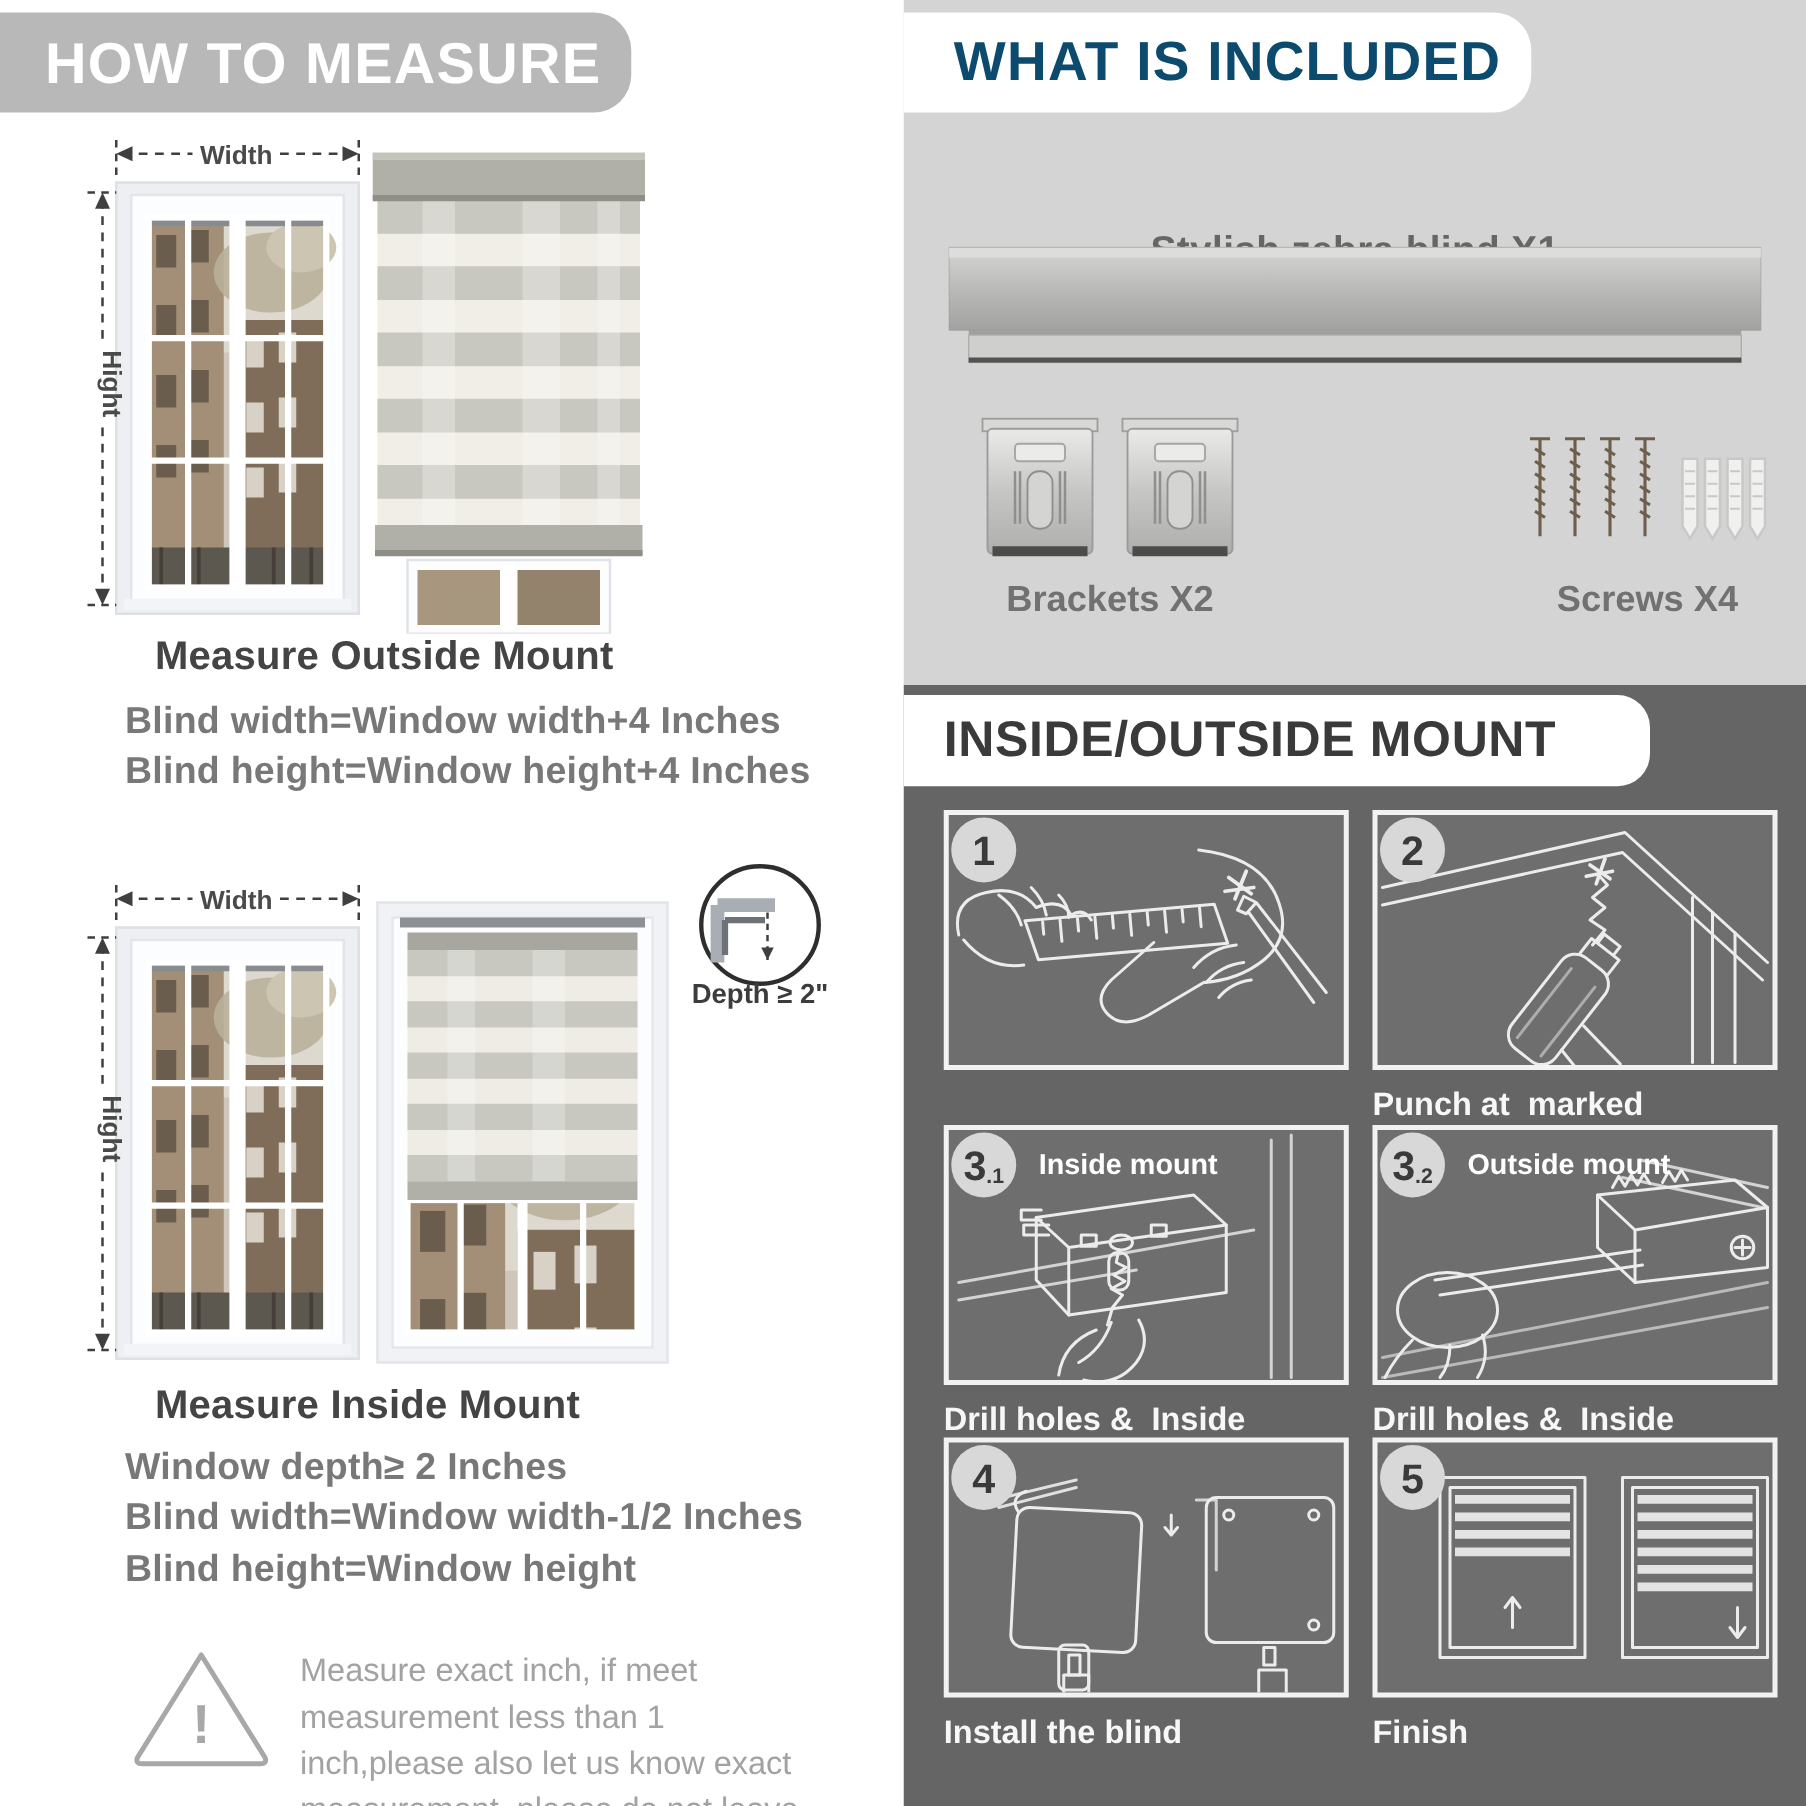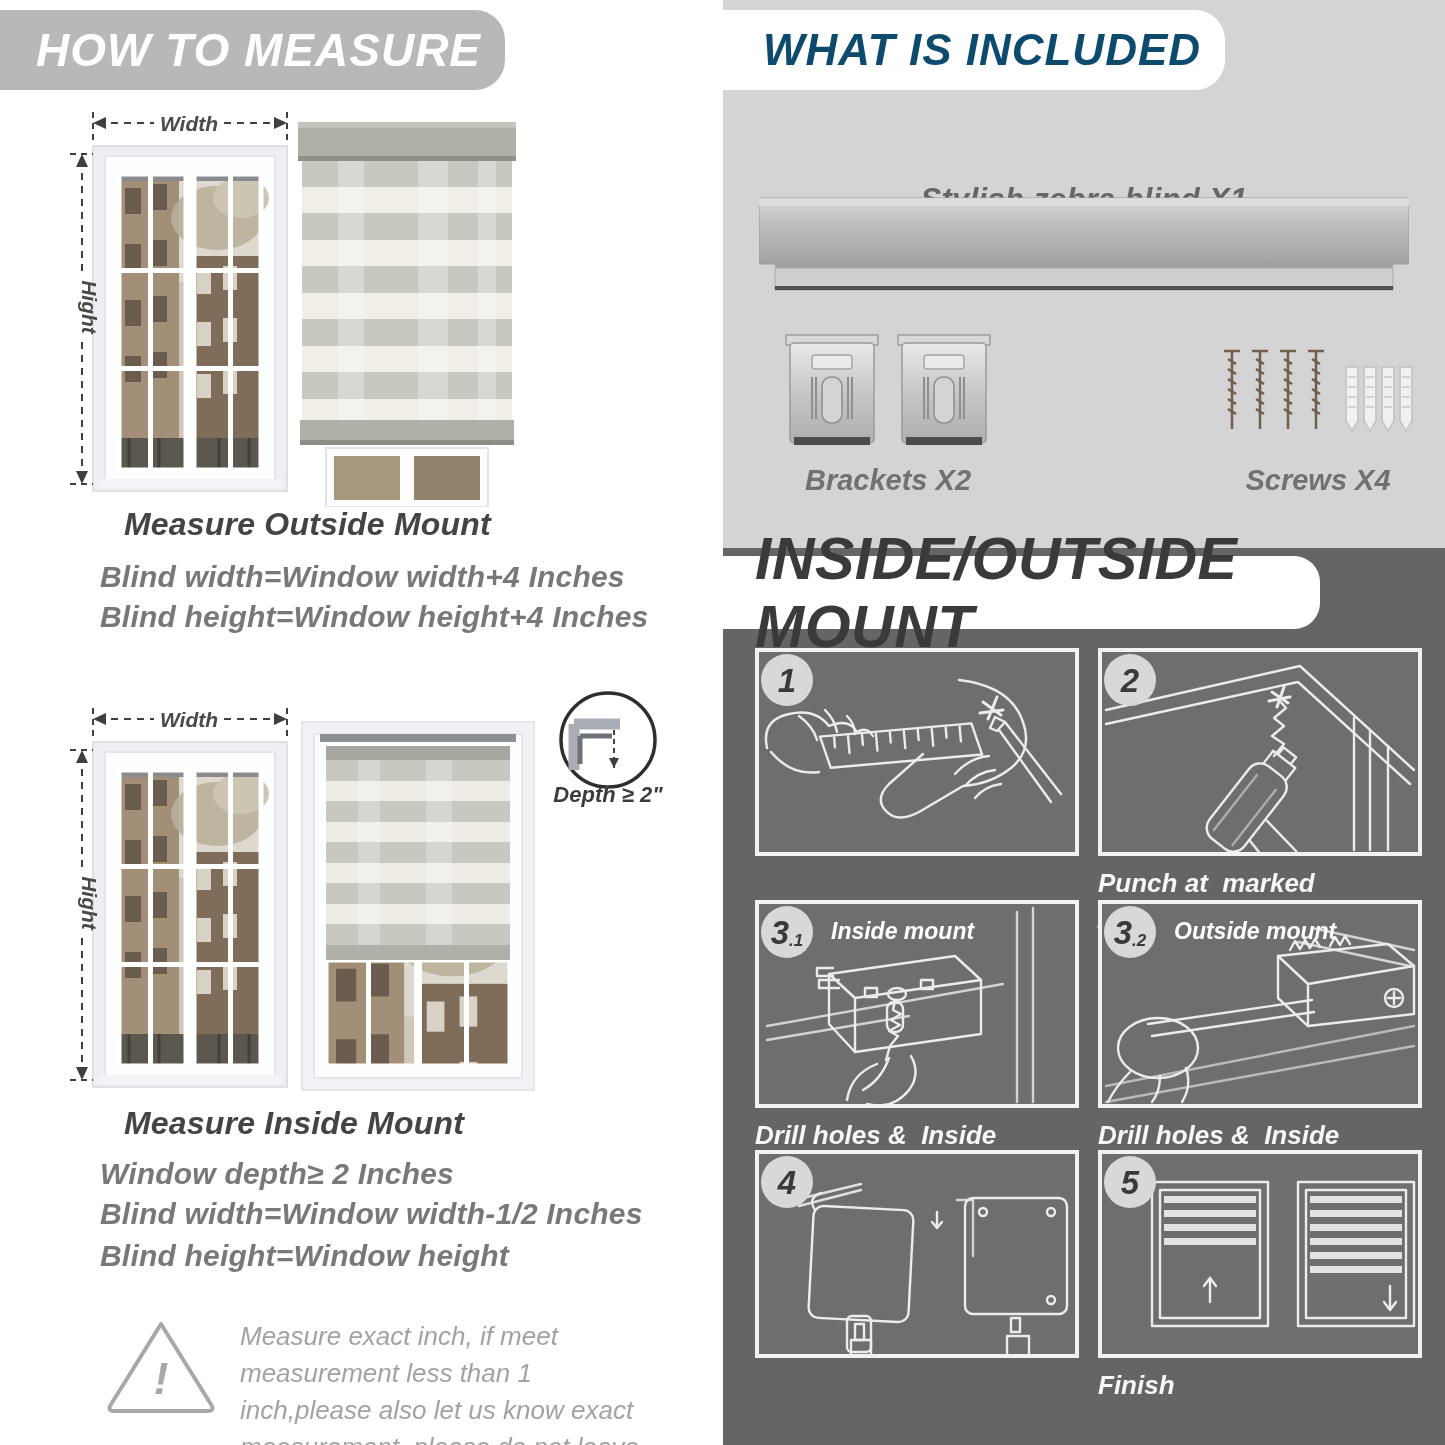--- a/index.html
+++ b/index.html
@@ -1,17 +1,17 @@
 <!DOCTYPE html>
 <html><head>
 <meta charset="utf-8">
 <style>
   html,body{margin:0;padding:0;background:#fff;}
   .page{position:relative;width:1445px;height:1445px;background:#ffffff;overflow:hidden;
-        font-family:"Liberation Sans", sans-serif;font-style:italic;}
+        font-family:"Liberation Sans", sans-serif;}
   .abs{position:absolute;}
 
   
   .left-banner{left:0;top:10px;width:505px;height:80px;background:#b8b8b8;
     border-radius:0 30px 30px 0;display:flex;align-items:center;padding-left:36px;
     box-sizing:border-box;color:#ffffff;font-size:46px;font-weight:bold;letter-spacing:1px;}
   .measure-title{left:100px;font-size:32px;font-weight:bold;color:#444444;letter-spacing:.2px;margin-left:24px;}
   .measure-line{left:100px;font-size:30px;font-weight:bold;color:#787878;letter-spacing:.2px;}
   .warning-text{left:240px;top:1318px;width:408px;font-size:26px;font-weight:400;
     color:#a2a2a2;line-height:1.42;}
@@ -24,21 +24,21 @@
   .product-label{left:0;top:140px;width:722px;text-align:center;font-size:31px;
     font-weight:bold;color:#666666;letter-spacing:.3px;margin-top:42px;}
   .item{top:328px;text-align:center;}
   .item .icon-box{height:132px;display:flex;align-items:center;justify-content:center;}
   .item-label{font-size:29px;font-weight:bold;color:#717171;margin-top:4px;}
 
   
   .right-bottom{left:723px;top:548px;width:722px;height:897px;background:#656565;}
   .mount-banner{left:0;top:8px;width:597px;height:73px;background:#ffffff;
     border-radius:0 26px 26px 0;display:flex;align-items:center;padding-left:32px;
-    box-sizing:border-box;color:#3a3a3a;font-size:59px;font-weight:bold;letter-spacing:.5px;}
+    box-sizing:border-box;color:#3a3a3a;font-size:40px;font-weight:bold;letter-spacing:.5px;}
   .step{width:324px;}
   .tile{position:relative;width:316px;height:200px;background:#6e6e6e;border:4px solid #f2f2f2;}
   .badge{position:absolute;top:2px;left:2px;width:52px;height:52px;border-radius:50%;
     background:#d8d8d8;color:#3a3a3a;display:flex;align-items:center;justify-content:center;
     font-weight:bold;font-size:33px;line-height:1;}
   .badge .sub{font-size:17px;align-self:flex-end;margin-bottom:9px;}
   .tile-title{position:absolute;top:14px;left:72px;color:#ffffff;font-size:23px;font-weight:bold;}
   .caption{margin-top:12px;color:#f7f7f7;font-size:26px;font-weight:bold;white-space:pre-wrap;}
 
   svg text{font-family:"Liberation Sans", sans-serif;}
@@ -430,20 +430,21 @@
               <circle cx="292" cy="146" r="4"></circle>
             <rect x="252" y="164" width="9" height="14"></rect>
             <path d="M248,182 h22 v28 q0,6 -11,6 q-11,0 -11,-6 z"></path>
           </g>
         </svg>
         <div class="badge">
           <span>4</span>
             <span class="sub"></span>
         </div>
       </div>
+      <div class="caption">Install the blind</div>
     </div>
 
     <div class="abs step" style="left:375px;top:602px">
       <div class="tile">
         <svg width="316" height="200" viewBox="0 0 316 200">
           <g stroke="#ececec" stroke-width="2.4" fill="none" stroke-linecap="round" stroke-linejoin="round">
             <rect x="50" y="28" width="116" height="144"></rect>
             <rect x="58" y="36" width="100" height="128"></rect>
             <g fill="#e3e3e3" stroke="none">
               <rect x="62" y="42" width="92" height="7"></rect>

